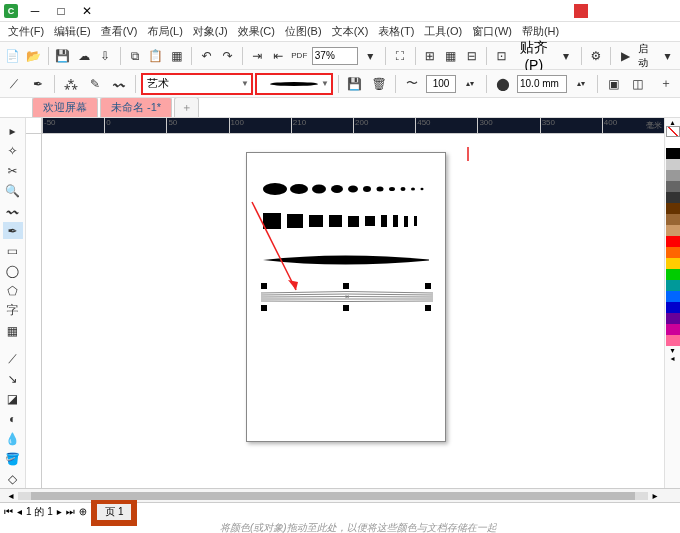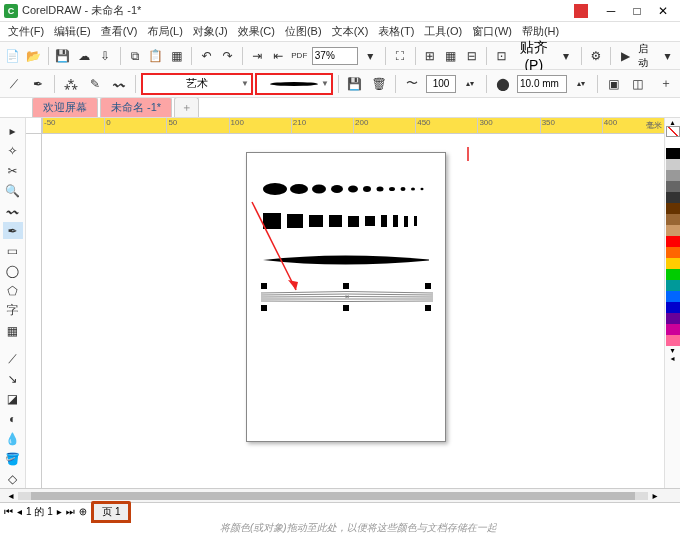--- a/index.html
+++ b/index.html
@@ -12,52 +12,51 @@
 .redsq { width: 14px; height: 14px; background: #d33; position: absolute; right: 92px; top: 4px; }
 .menubar { height: 20px; display: flex; align-items: center; padding: 0 4px; gap: 2px; font-size: 11px; color: #333; border-bottom: 1px solid #e0e0e0; }
 .menubar span { padding: 2px 4px; }
 .toolbar { height: 28px; display: flex; align-items: center; padding: 0 4px; gap: 4px; border-bottom: 1px solid #e0e0e0; background: #fafafa; }
 .tbtn { width: 20px; height: 20px; display: flex; align-items: center; justify-content: center; font-size: 12px; color: #333; border-radius: 2px; }
 .sep { width: 1px; height: 18px; background: #ccc; margin: 0 2px; }
 .zoom-input { width: 46px; height: 18px; border: 1px solid #999; font-size: 10px; padding: 0 2px; background: #fff; }
 .propbar { height: 28px; display: flex; align-items: center; padding: 0 4px; gap: 4px; border-bottom: 1px solid #e0e0e0; background: #fafafa; position: relative; }
 .combo { height: 20px; border: 1px solid #999; background: #fff; display: flex; align-items: center; font-size: 11px; padding: 0 4px; position: relative; }
 .combo .dd { position: absolute; right: 2px; font-size: 8px; color: #666; }
-.hl-red { outline: 2px solid #e22; outline-offset: -1px; justify-content: center; }
+.hl-red { outline: 2px solid #e22; outline-offset: -1px; }
 .num-input { width: 30px; height: 18px; border: 1px solid #999; font-size: 10px; text-align: center; background: #fff; }
 .tabs { height: 20px; display: flex; align-items: end; padding-left: 32px; background: #fff; border-bottom: 1px solid #ddd; font-size: 11px; }
 .tab { padding: 2px 10px; border: 1px solid #ccc; border-bottom: none; background: #fca5a5; margin-right: 2px; border-radius: 3px 3px 0 0; color: #2a5a8a; }
 .tab.plus { background: #f5f5f5; color: #888; padding: 2px 6px; }
 .main { display: flex; height: 370px; }
 .ltools { width: 26px; background: #fafafa; border-right: 1px solid #e0e0e0; display: flex; flex-direction: column; align-items: center; padding-top: 4px; gap: 3px; font-size: 12px; color: #333; }
 .ltools .tool { width: 20px; height: 18px; display: flex; align-items: center; justify-content: center; }
 .canvas-area { flex: 1; background: #fff; position: relative; overflow: hidden; }
-.ruler-h { position: absolute; top: 0; left: 16px; right: 0; height: 16px; background: #fde047; border-bottom: 1px solid #ccc; font-size: 8px; color: #666; display: flex; }
+.ruler-h { position: absolute; top: 0; left: 16px; right: 0; height: 16px; background: #0f172a; border-bottom: 1px solid #ccc; font-size: 8px; color: #666; display: flex; }
 .ruler-h span { flex: 1; border-left: 1px solid #ccc; padding-left: 1px; }
 .ruler-v { position: absolute; top: 16px; left: 0; width: 16px; bottom: 0; background: #fff; border-right: 1px solid #ccc; }
 .ruler-corner { position: absolute; top: 0; left: 0; width: 16px; height: 16px; background: #fff; border-right: 1px solid #ccc; border-bottom: 1px solid #ccc; }
 .ruler-label { position: absolute; top: 2px; right: 2px; font-size: 8px; color: #666; }
 .page { position: absolute; top: 34px; left: 220px; width: 200px; height: 290px; background: #fff; box-shadow: 2px 2px 4px rgba(0,0,0,0.3); border: 1px solid #888; }
 .rpalette { width: 16px; background: #fafafa; border-left: 1px solid #e0e0e0; display: flex; flex-direction: column; }
 .swatch { width: 14px; height: 11px; margin: 0 auto; }
 .scroll-h { height: 14px; border-top: 1px solid #ccc; display: flex; align-items: center; font-size: 10px; padding: 0 4px; background: #f5f5f5; }
 .scroll-h .arr { width: 14px; text-align: center; }
 .pagebar { height: 18px; display: flex; align-items: center; font-size: 10px; padding: 0 4px; gap: 4px; border-top: 1px solid #ccc; background: #fff; }
-.pagebar .pgt { padding: 1px 8px; background: #eee; border: 3px solid #c2410c; border-radius: 2px 2px 0 0; }
+.pagebar .pgt { padding: 1px 8px; background: #eee; border: 6px solid #c2410c; border-radius: 2px 2px 0 0; }
 .hint { height: 16px; font-size: 10px; color: #999; padding-left: 220px; font-style: italic; display:flex;align-items:center; }
 .arrow-annot { position: absolute; top: 80px; left: 222px; pointer-events: none; }
 .stroke-row { position: absolute; left: 16px; right: 16px; display: flex; justify-content: space-between; align-items: center; }
 .handle { width: 6px; height: 6px; background: #000; }
 </style>
 </head>
 <body>
 
 <div class="titlebar">
   <div class="logo">C</div>
-  <div class="title">CorelDRAW - 未命名 -1*</div>
   <div class="redsq"></div>
   <div class="winbtns">
     <div class="winbtn">─</div>
     <div class="winbtn">□</div>
     <div class="winbtn">✕</div>
   </div>
 </div>
 
 <div class="menubar">
   <span>文件(F)</span>

